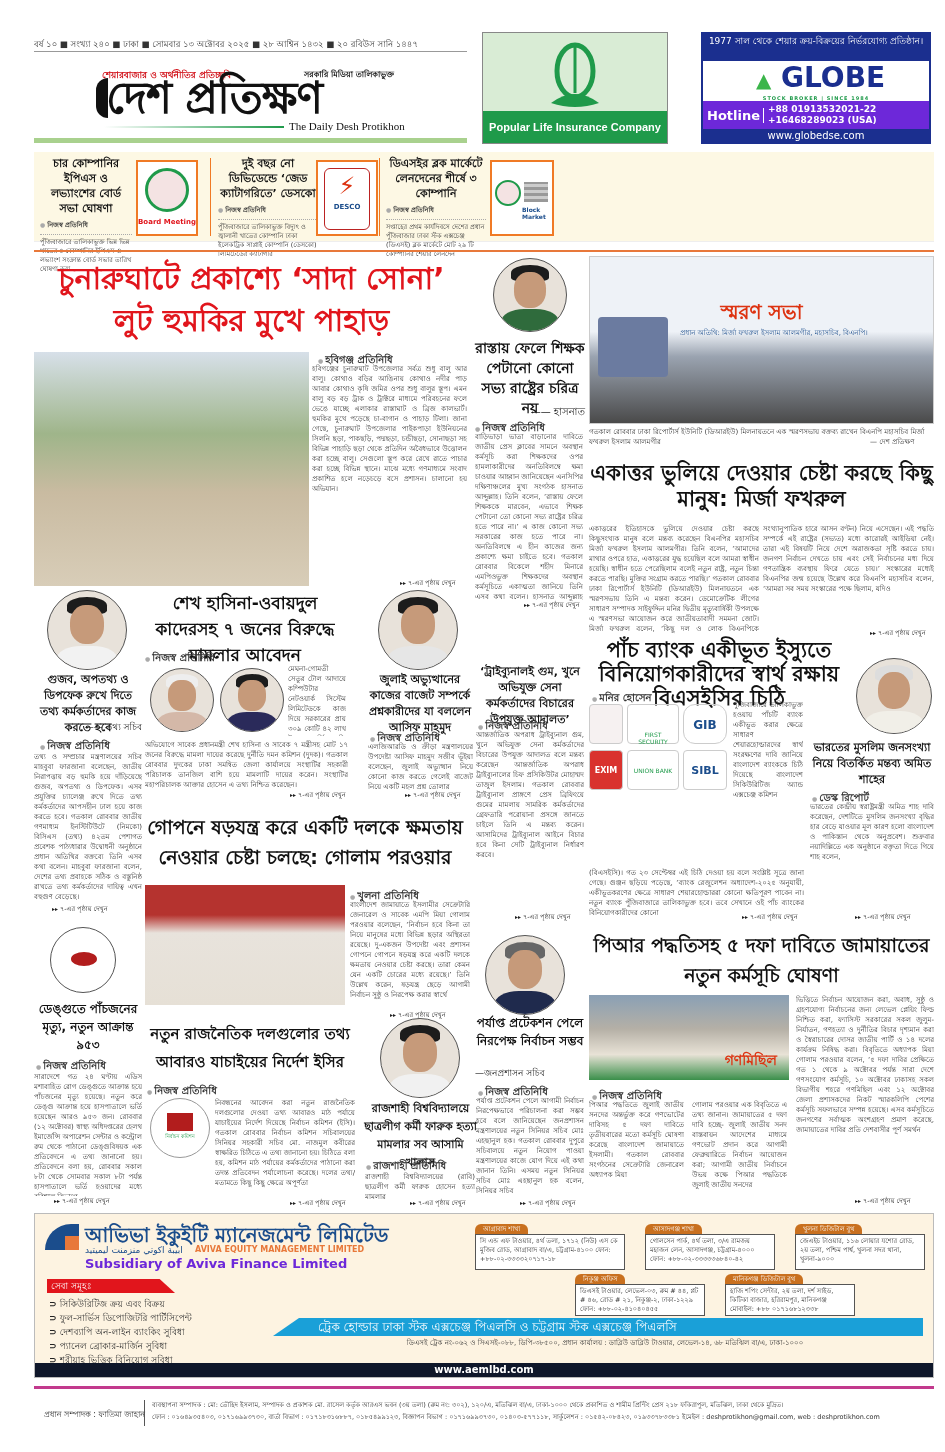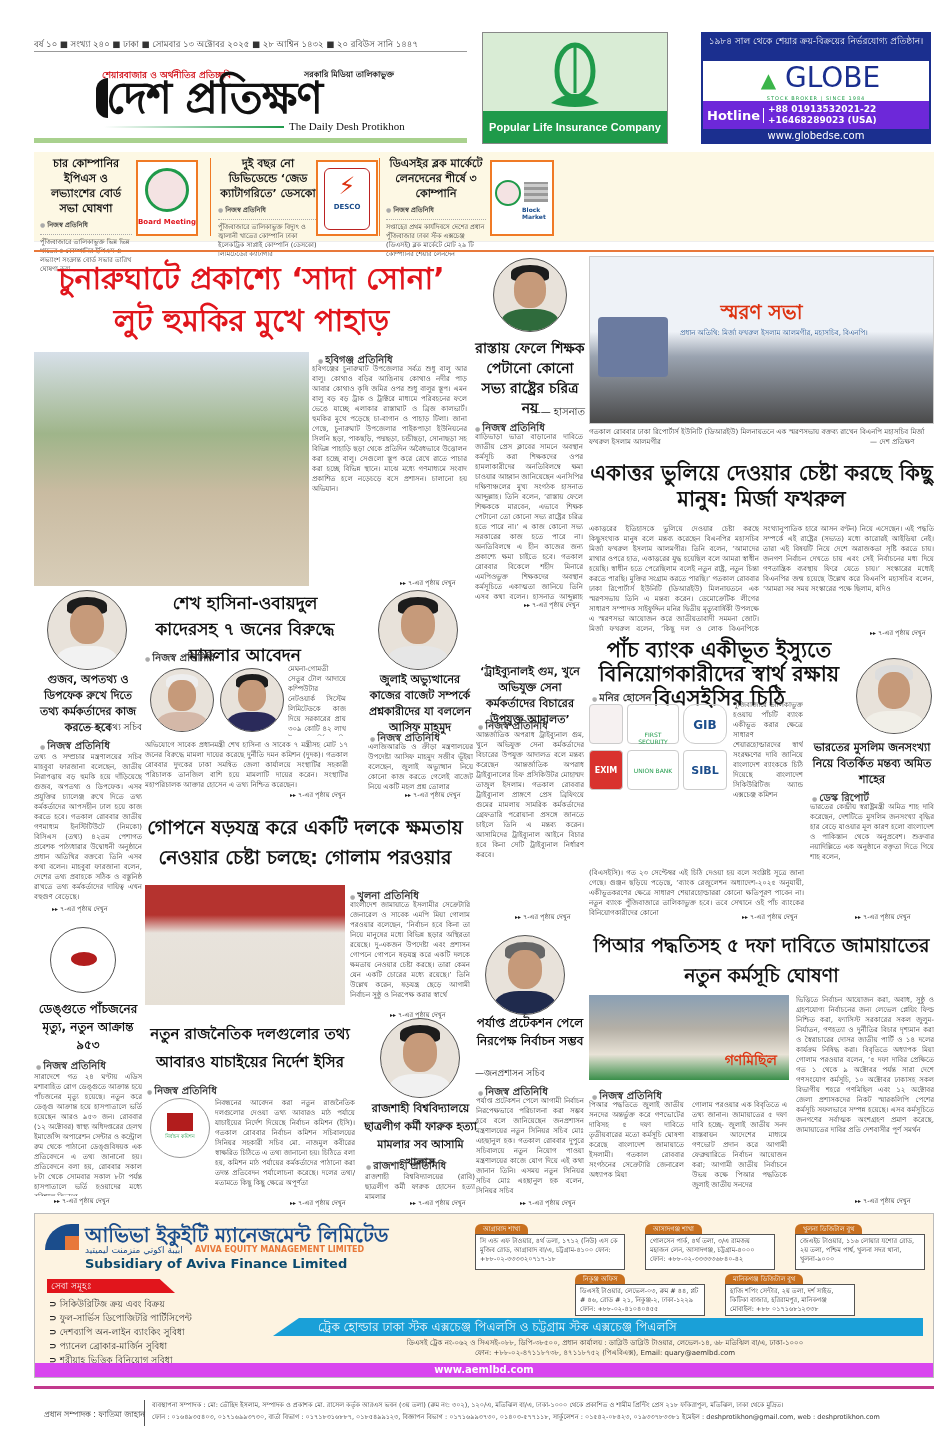--- a/index.html
+++ b/index.html
@@ -9,21 +9,21 @@
   .rule { background: #999; height: 1px; }
   .masthead-tag { font-size: 9px; color: #d2141c; font-weight: bold; }
   .masthead-tag2 { font-size: 8px; color: #111; font-weight: bold; }
   .masthead-name { font-size: 44px; font-weight: bold; color: #111; letter-spacing: -1px; line-height: 1; }
   .masthead-en { font-size: 11px; font-family: "Liberation Serif", serif; color: #111; }
   .greenbar { background: #a9d18e; height: 5px; }
   .ad-plic { left: 482px; top: 32px; width: 186px; height: 112px; border: 1px solid #888; background: #d9ecd5; }
   .ad-plic .foot { position: absolute; left: 0; right: 0; bottom: 0; height: 32px; background: #1f9a4a; color: #fff; font-size: 11px; font-weight: bold; text-align: center; line-height: 32px; font-family: "Liberation Sans", sans-serif; }
   .ad-globe { left: 701px; top: 32px; width: 230px; height: 112px; border: 2px solid #1b2f8f; background: #fff; }
   .ad-globe .top { background: #1b2f8f; color: #fff; font-size: 9px; text-align: center; height: 27px; padding-top: 2px; line-height: 11px; }
-  .ad-globe .mid { height: 40px; text-align: center; color: #1b2f8f; font-size: 28px; font-weight: normal; line-height: 34px; position: relative; padding-left: 9px; }
+  .ad-globe .mid { height: 40px; text-align: center; color: #1b2f8f; font-size: 28px; font-weight: bold; line-height: 34px; position: relative; padding-left: 9px; }
   .ad-globe .mid small { position: absolute; left: 0; right: 0; bottom: 0; font-size: 5px; color: #1f9a4a; line-height: 6px; letter-spacing: 1px; }
   .ad-globe .hot { background: #6d28d9; color: #fff; height: 28px; display: flex; align-items: center; padding-left: 4px; }
   .ad-globe .hot b { font-size: 13px; margin-right: 4px; border-right: 1px solid #fff; padding-right: 3px; }
   .ad-globe .hot span { font-size: 9px; font-weight: bold; line-height: 11px; }
   .ad-globe .web { background: #1b2f8f; color: #fff; text-align: center; font-size: 10px; height: 13px; line-height: 13px; }
   .teaser-strip { left: 34px; top: 152px; width: 900px; height: 90px; background: #fdf8e4; border-bottom: 1px solid #eee; }
   .teaser { position: absolute; top: 4px; }
   .teaser h3 { font-size: 11px; font-weight: bold; color: #111; text-align: center; line-height: 15px; }
   .teaser .by { font-size: 6.5px; color: #333; margin-top: 4px; border-bottom: 1px dotted #aaa; padding-bottom: 3px; }
   .teaser p { font-size: 6.5px; color: #333; line-height: 9px; margin-top: 3px; }
@@ -40,30 +40,30 @@
   .h3 { font-size: 14px; font-weight: bold; color: #111; text-align: center; line-height: 20px; }
   .avatar { border-radius: 50%; border: 1px solid #555; background: #e8e2da; overflow: hidden; position: absolute; }
   .avatar .face { position: absolute; left: 28%; top: 18%; width: 44%; height: 50%; border-radius: 45%; background: #c69a7a; }
   .avatar .hair { position: absolute; left: 24%; top: 8%; width: 52%; height: 22%; border-radius: 50% 50% 20% 20%; background: #1c1c1c; }
   .avatar .body { position: absolute; left: 10%; top: 70%; width: 80%; height: 45%; border-radius: 40% 40% 0 0; background: #2f6b3c; }
   .caption { font-size: 7px; color: #333; line-height: 10px; }
   .pink-rule { left: 34px; top: 1386px; width: 900px; height: 3px; background: #c23a8d; }
   .aviva { left: 34px; top: 1213px; width: 900px; height: 165px; background: #fdf3e1; border: 1px solid #bbb; }
   .aviva .title { position: absolute; left: 50px; top: 6px; font-size: 20px; color: #1b4d8c; font-weight: bold; }
   .aviva .en { position: absolute; left: 160px; top: 31px; font-size: 8px; color: #e8783a; font-weight: bold; }
-  .aviva .sub { position: absolute; left: 50px; top: 42px; font-size: 13px; color: #0c4a6e; font-weight: bold; }
+  .aviva .sub { position: absolute; left: 50px; top: 42px; font-size: 13px; color: #6d28d9; font-weight: bold; }
   .aviva .svc-h { position: absolute; left: 12px; top: 65px; width: 128px; height: 14px; background: #e1151c; color: #fff; font-size: 9px; padding-left: 4px; line-height: 14px; clip-path: polygon(0 0, 88% 0, 100% 100%, 0 100%); }
   .aviva ul { position: absolute; left: 14px; top: 83px; list-style: none; }
   .aviva li { font-size: 9px; color: #333; line-height: 14px; }
   .aviva li::before { content: "⊃  "; color: #222; font-weight: bold; }
   .branch { position: absolute; border: 1px solid #555; background: #fff; font-size: 6.5px; line-height: 9px; padding: 2px 4px; color: #333; }
   .branch .tag { position: absolute; top: -11px; left: -1px; background: #c9701f; color: #fff; font-size: 6.5px; padding: 0 8px; height: 10px; line-height: 10px; border-radius: 6px 6px 0 0; }
   .aviva .band { position: absolute; left: 238px; top: 104px; width: 650px; height: 18px; background: #1aa0d8; color: #fff; font-size: 12px; padding-left: 45px; line-height: 18px; clip-path: polygon(4% 0,100% 0,100% 100%,0 100%); white-space: nowrap; overflow: hidden; }
   .aviva .addr { position: absolute; left: 250px; top: 124px; width: 640px; text-align: center; font-size: 7px; color: #333; line-height: 10px; }
-  .aviva .webbar { position: absolute; left: 0; right: 0; bottom: 0; height: 14px; background: #d946ef; color: #fff; font-size: 10px; font-weight: bold; text-align: center; line-height: 14px; }
+  .aviva .webbar { position: absolute; left: 0; right: 0; bottom: 0; height: 14px; background: #0f172a; color: #fff; font-size: 10px; font-weight: bold; text-align: center; line-height: 14px; }
   .footer { left: 34px; top: 1398px; width: 900px; height: 30px; font-size: 6.5px; color: #333; }
 </style>
 </head>
 <body>
 
 <div class="abs datebar">বর্ষ ১০ ■ সংখ্যা ২৪০ ■ ঢাকা ■ সোমবার ১৩ অক্টোবর ২০২৫ ■ ২৮ আশ্বিন ১৪৩২ ■ ২০ রবিউস সানি ১৪৪৭</div>
 <div class="abs rule" style="left:34px;top:51px;width:433px;"></div>
 
 <div class="abs" style="left:34px;top:56px;width:433px;height:88px;">
   <div class="abs masthead-tag" style="left:68px;top:12px;">শেয়ারবাজার ও অর্থনীতির প্রতিচ্ছবি</div>
@@ -78,21 +78,21 @@
 <div class="abs ad-plic">
   <svg width="60" height="70" style="position:absolute;left:62px;top:8px;" viewBox="0 0 60 70">
     <ellipse cx="30" cy="30" rx="18" ry="26" fill="none" stroke="#1f9a4a" stroke-width="5"></ellipse>
     <path d="M6 62 Q30 44 54 62 Q30 70 6 62Z" fill="#1f9a4a"></path>
     <line x1="30" y1="4" x2="30" y2="52" stroke="#1f9a4a" stroke-width="3"></line>
   </svg>
   <div class="foot">Popular Life Insurance Company Ltd</div>
 </div>
 
 <div class="abs ad-globe">
-  <div class="top">১৯৮৪ সাল থেকে শেয়ার ক্রয়-বিক্রয়ের নির্ভরযোগ্য প্রতিষ্ঠান।</div>
+  <div class="top">1977 সাল থেকে শেয়ার ক্রয়-বিক্রয়ের নির্ভরযোগ্য প্রতিষ্ঠান।</div>
   <div class="mid">
     <span style="color:#3bb54a;font-size:20px;">▲</span>
     <span>GLOBE</span>
     <small>STOCK BROKER | SINCE 1984</small>
   </div>
   <div class="hot">
     <b>Hotline</b>
     <span><span>+88 01913532021-22</span><br><span>+16468289023 (USA)</span></span>
   </div>
   <div class="web">www.globedse.com</div>
@@ -317,21 +317,20 @@
     <span class="tag">নিকুঞ্জ অফিস</span>
     <span>ডিএসই টাওয়ার, লেভেল-০৩, রুম # ৪৪, প্লট # ৪৬, রোড # ২১, নিকুঞ্জ-২, ঢাকা-১২২৯ ফোন: +৮৮-০২-৪১০৪০৪৫৫</span>
   </div>
   <div class="branch" style="left:690px;top:70px;width:130px;height:32px;">
     <span class="tag">মানিকগঞ্জ ডিজিটাল বুথ</span>
     <span>হাজি শপিং সেন্টার, ২য় তলা, দর্শ সাইড, কিটিকা বাজার, হরিরামপুর, মানিকগঞ্জ মোবাইল: +৮৮ ০১৭১৬৮১২৩৩৮</span>
   </div>
   <div class="band">ট্রেক হোল্ডার ঢাকা স্টক এক্সচেঞ্জ পিএলসি ও চট্টগ্রাম স্টক এক্সচেঞ্জ পিএলসি</div>
   <div class="addr">
     <div>ডিএসই ট্রেক নং-০৬২ ও সিএসই-০৮৮, ডিপি-৩৮৫০০, প্রধান কার্যালয় : ডাব্লিউ ডাব্লিউ টাওয়ার, লেভেল-১৪, ৬৮ মতিঝিল বা/এ, ঢাকা-১০০০</div>
-    <div>ফোন: +৮৮-০২-৪৭১১৮৭৩৮, ৪৭১১৮৭৫২ (পিএবিএক্স), Email: quary@aemlbd.com</div>
   </div>
   <div class="webbar">www.aemlbd.com</div>
 </div>
 
 <div class="abs pink-rule"></div>
 
 <div class="abs footer">
   <div style="position:absolute;left:10px;top:10px;font-size:8px;">প্রধান সম্পাদক : ফাতিমা জাহান</div>
   <div style="position:absolute;left:110px;top:2px;width:1px;height:26px;background:#555;"></div>
   <div style="position:absolute;left:118px;top:2px;width:780px;white-space:nowrap;overflow:hidden;">ব্যবস্থাপনা সম্পাদক : মো: তৌহিদ ইসলাম, সম্পাদক ও প্রকাশক মো. রাসেল কর্তৃক আরএস ভবন (৩য় তলা) (রুম নং: ৩০২), ১২০/এ, মতিঝিল বা/এ, ঢাকা-১০০০ থেকে প্রকাশিত ও শামীম প্রিন্টিং প্রেস ২১৮ ফকিরাপুল, মতিঝিল, ঢাকা থেকে মুদ্রিত।</div>

